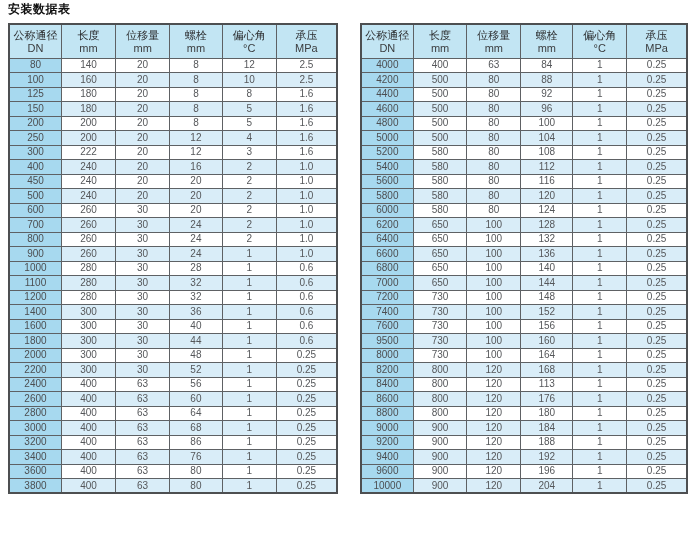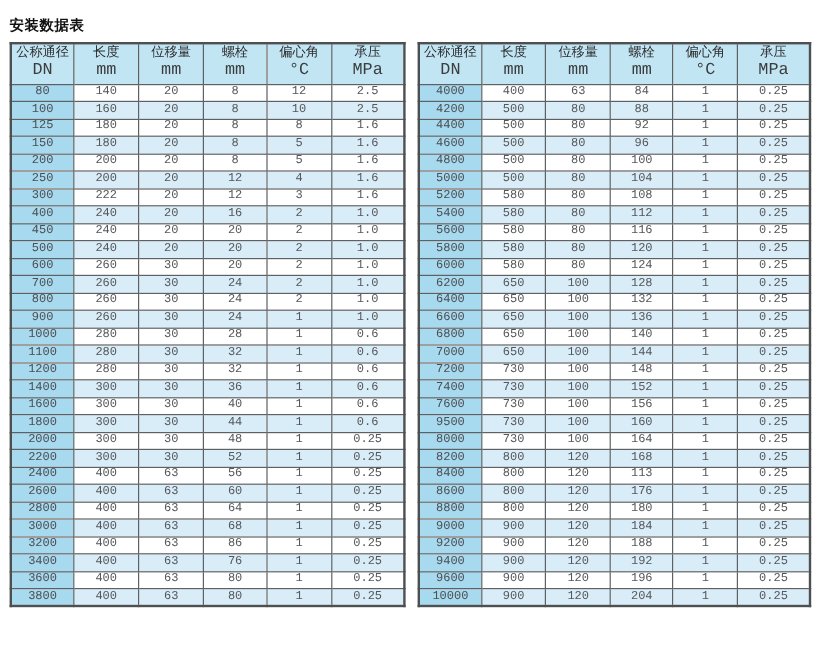--- a/index.html
+++ b/index.html
@@ -1,39 +1,39 @@
 <!DOCTYPE html>
 <html><head>
 <meta charset="utf-8">
 <style>
   * { margin: 0; padding: 0; box-sizing: border-box; }
   html, body { width: 690px; height: 542px; background: #ffffff; overflow: hidden; }
   body { font-family: "Liberation Sans", "DejaVu Sans", sans-serif; }
-  .page { width: 690px; height: 542px; padding: 12px 0 0 8px; position: relative; font-family: Liberation Mono, monospace; }
+  .page { width: 690px; height: 542px; padding: 0 0 0 8px; position: relative; }
   .page-title {
     font-size: 12px; font-weight: bold; color: #111;
     margin: 1px 0 5px 0; letter-spacing: 0.5px;
   }
-  .tables-wrap { display: flex; gap: 10px; align-items: flex-start; }
+  .tables-wrap { display: flex; gap: 22px; align-items: flex-start; }
   table.data-table {
     border-collapse: collapse; table-layout: fixed;
     border: 2px solid #4d4f51; background: #fff;
   }
   table.data-table.left  { width: 330px; }
   table.data-table.right { width: 328px; }
   .data-table th, .data-table td {
     border: 1px solid #5e6164; text-align: center; vertical-align: middle;
     overflow: hidden; white-space: nowrap;
   }
   .data-table thead th {
     background: #c2e5f3; height: 34px; font-weight: normal;
     color: #2c2e30; padding: 1px 0;
   }
   .data-table thead .h-label { display: block; font-size: 11px; line-height: 1.2; }
-  .data-table thead .h-unit  { display: block; font-size: 14px;  line-height: 1.1; color: #3a3c3e; }
+  .data-table thead .h-unit  { display: block; font-size: 11px;  line-height: 1.1; color: #3a3c3e; }
   .data-table tbody td {
     height: 14.5px; font-size: 10px; color: #55575a; padding: 0;
     background: #ffffff; line-height: 1;
   }
   .data-table tbody tr:nth-child(even) td { background: #d9edf8; }
   .data-table tbody td.dn-cell { background: #a7d9ef !important; color: #4c4e51; }
 </style>
 </head>
 <body>
 

